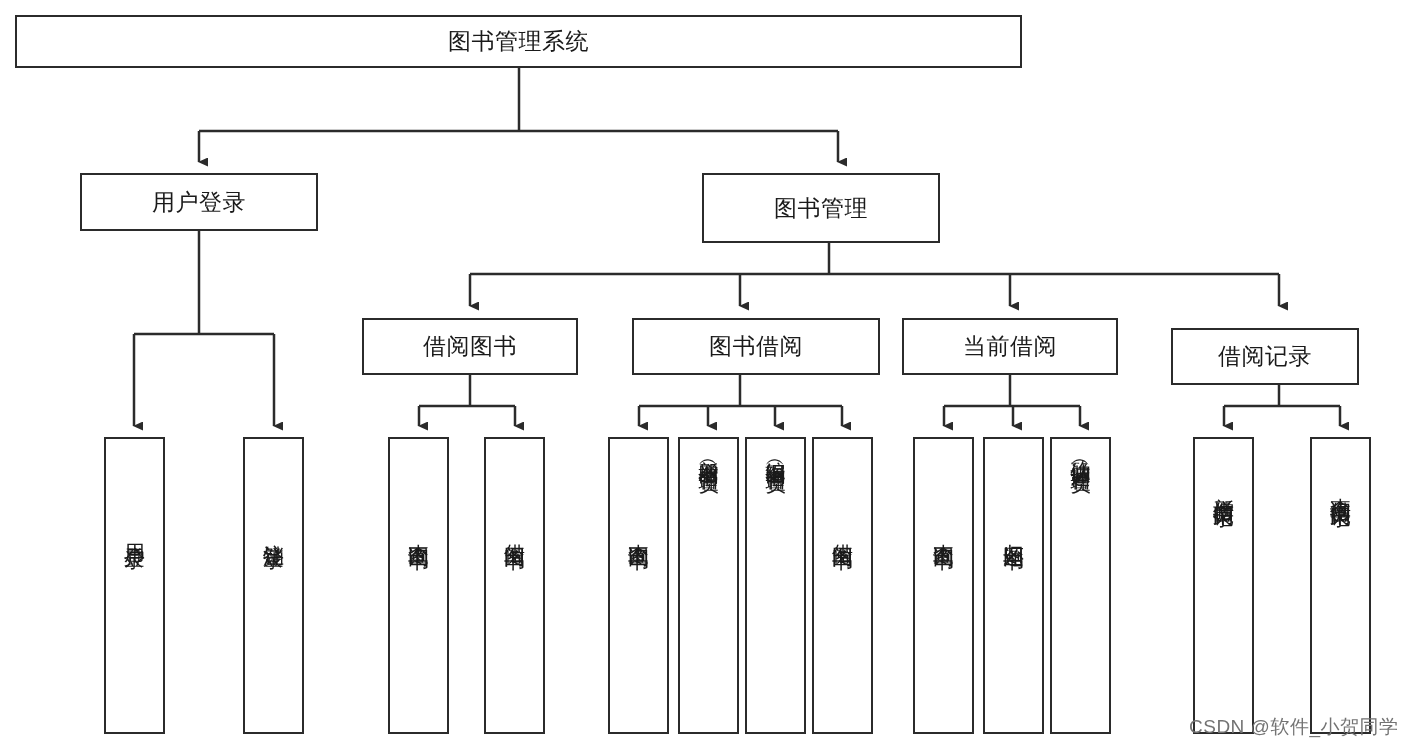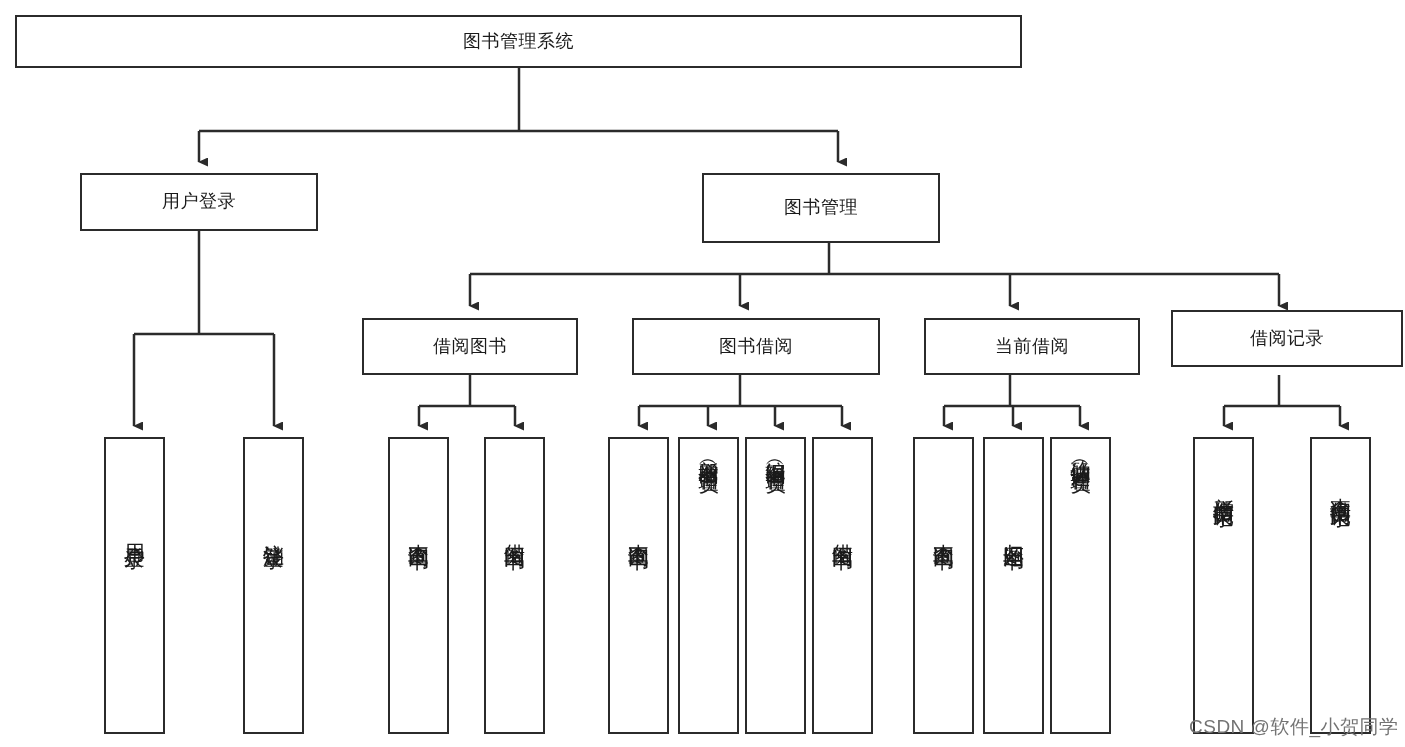--- a/index.html
+++ b/index.html
@@ -37,21 +37,21 @@
     color: #1a1a1a;
   }
   .node .label {
     display: block;
     text-align: center;
     line-height: 1.22;
     letter-spacing: 0.5px;
   }
   .node.horiz .label {
     writing-mode: horizontal-tb;
-    font-size: 18px;
+    font-size: 23px;
     text-align: right;
   }
   .node.vert {
     align-items: flex-start;
     padding-top: 10px;
   }
   .node.vert .label {
     writing-mode: vertical-rl;
     text-orientation: upright;
     font-size: 21px;
@@ -135,24 +135,24 @@
   <div class="node horiz" style="left:702px; top:173px; width:238px; height:70px;">
     <span class="label">图书管理</span>
   </div>
 
   <div class="node horiz" style="left:362px; top:318px; width:216px; height:57px;">
     <span class="label">借阅图书</span>
   </div>
   <div class="node horiz" style="left:632px; top:318px; width:248px; height:57px;">
     <span class="label">图书借阅</span>
   </div>
-  <div class="node horiz" style="left:924px; top:318px; width:216px; height:57px;">
+  <div class="node horiz" style="left:902px; top:318px; width:216px; height:57px;">
     <span class="label">当前借阅</span>
   </div>
-  <div class="node horiz" style="left:1171px; top:310px; width:232px; height:57px;">
+  <div class="node horiz" style="left:1171px; top:328px; width:188px; height:57px;">
     <span class="label">借阅记录</span>
   </div>
 
   <div class="node vert" style="left:104px; top:437px; width:61px; height:297px; padding-top:88px;">
     <span class="label">用户登录</span>
   </div>
   <div class="node vert" style="left:243px; top:437px; width:61px; height:297px; padding-top:88px;">
     <span class="label">注销登录</span>
   </div>
 

